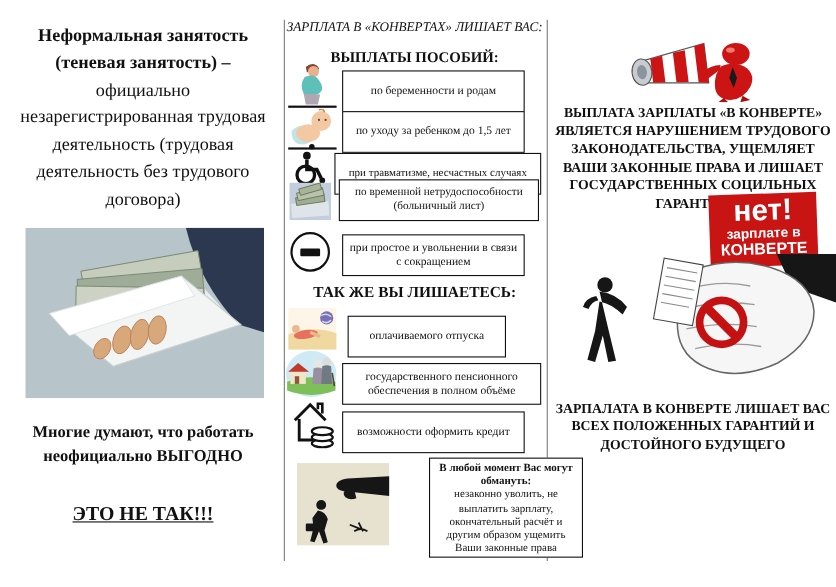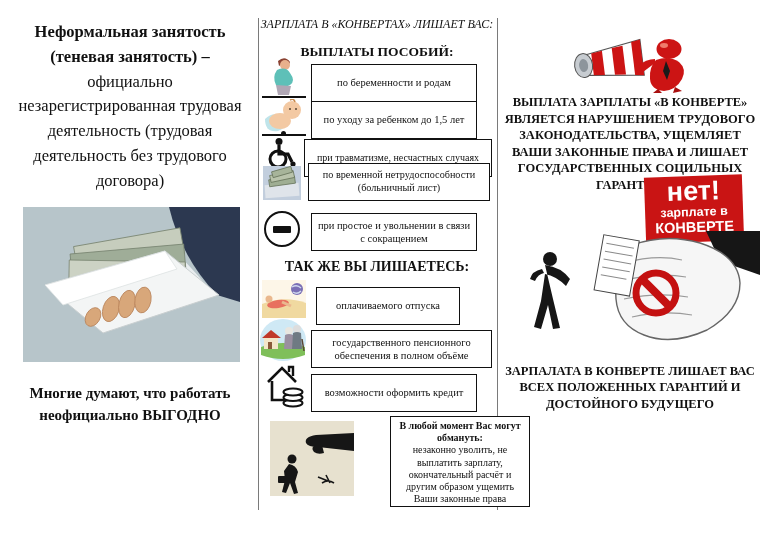--- a/index.html
+++ b/index.html
@@ -80,20 +80,21 @@
       <g fill="#d8a77a" stroke="#b9835a" stroke-width="0.8">
         <ellipse cx="70" cy="110" rx="7" ry="10" transform="rotate(30 70 110)"></ellipse>
         <ellipse cx="88" cy="102" rx="8" ry="13" transform="rotate(18 88 102)"></ellipse>
         <ellipse cx="104" cy="97" rx="8" ry="14" transform="rotate(14 104 97)"></ellipse>
         <ellipse cx="120" cy="93" rx="8" ry="13" transform="rotate(10 120 93)"></ellipse>
       </g>
     </svg>
   </div>
 
   <div class="abs ctr l-belief">Многие думают, что работать неофициально ВЫГОДНО</div>
+  <div class="abs ctr l-nottrue">ЭТО НЕ ТАК!!!</div>
 
   <div class="abs ctr m-head">ЗАРПЛАТА В «КОНВЕРТАХ» ЛИШАЕТ ВАС:</div>
   <div class="abs ctr m-sub1">ВЫПЛАТЫ ПОСОБИЙ:</div>
 
   <div class="icn" style="left:266px;top:58px;">
     <svg width="34" height="38" viewBox="0 0 34 38">
       <path d="M12,3 q7,-6 12,1 l-2,5 q-5,-5 -9,-1 Z" fill="#8a4232"></path>
       <circle cx="19" cy="7" r="5" fill="#e8b08c"></circle>
       <path d="M11,12 q9,-4 13,3 q6,8 0,12 q-9,5 -14,0 q-4,-8 1,-15 Z" fill="#5ec0b8"></path>
       <path d="M10,27 l15,1 l-2,9 l-11,0 Z" fill="#b0a7b5"></path>

